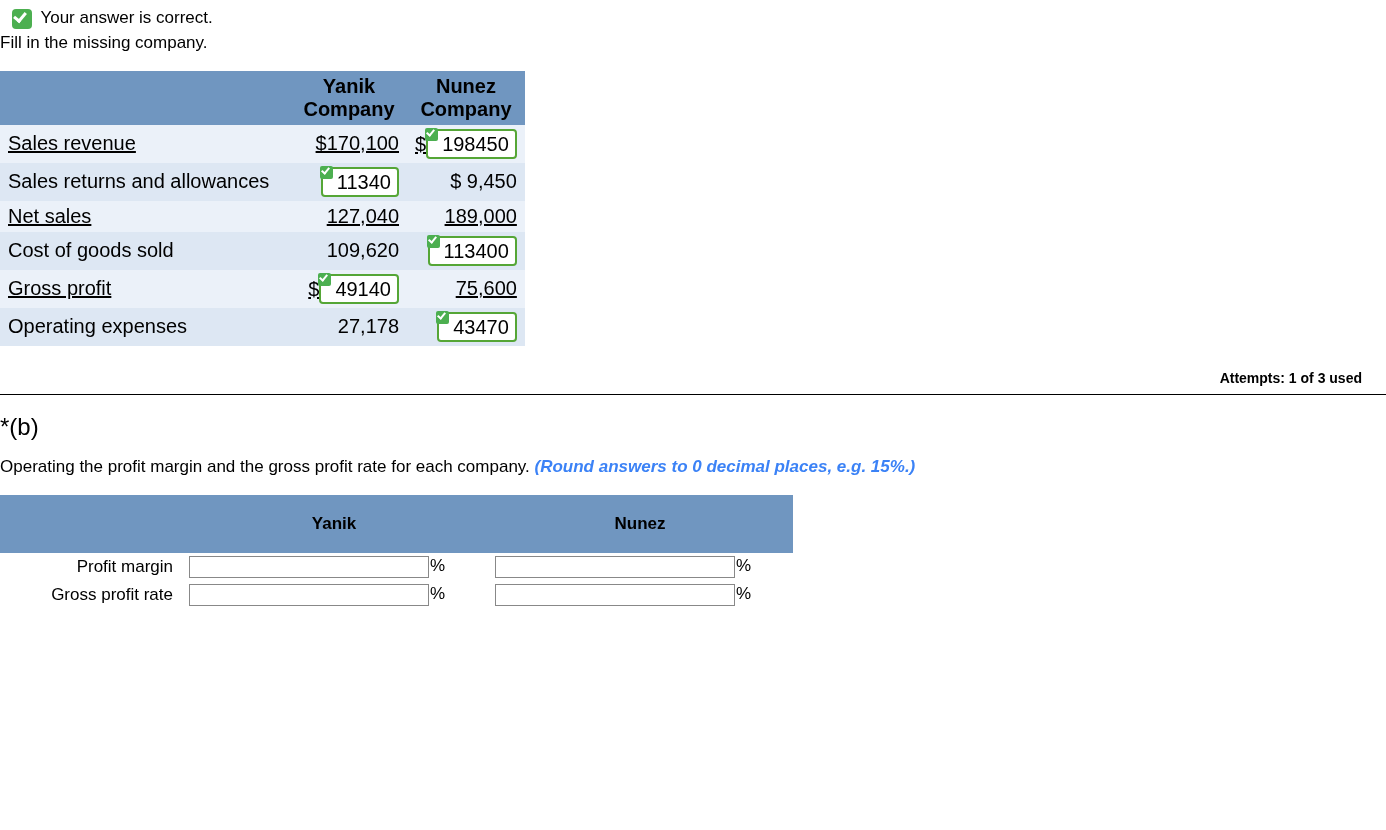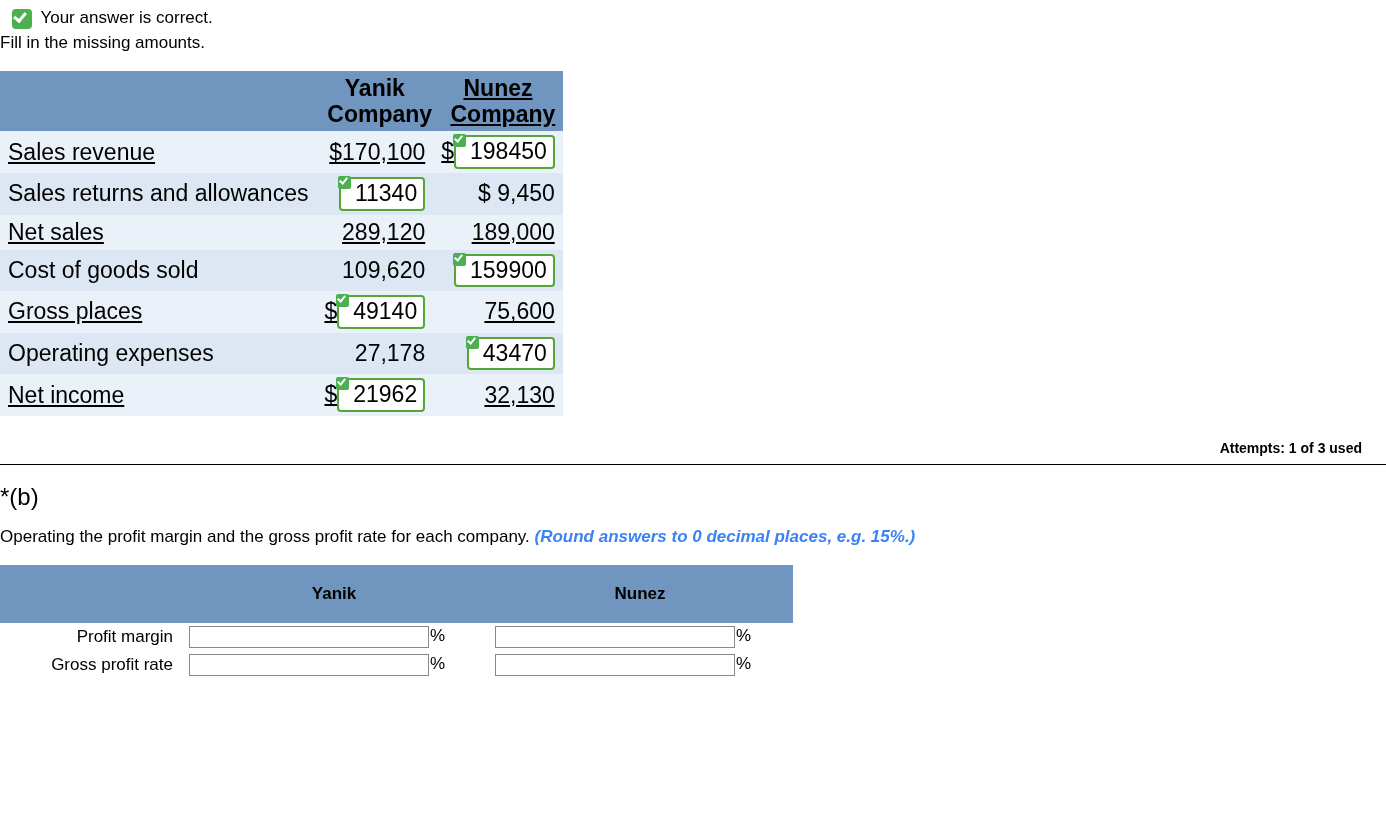--- a/index.html
+++ b/index.html
@@ -38,21 +38,21 @@
     border-width: 0 3px 3px 0;
     transform: rotate(40deg);
     box-sizing: border-box;
   }
   .instruction {
     margin: 2px 0 18px 0;
     font-size: 17px;
   }
   table.data {
     border-collapse: collapse;
-    font-size: 23px;
+    font-size: 20px;
     padding-left: 48px;
   }
   table.data th.col-label {
     background: #7096c0;
     text-align: center;
     font-weight: bold;
     padding: 4px 8px;
     line-height: 1.15;
   }
   table.data th.blank-header {
@@ -153,31 +153,31 @@
 </head>
 <body>
 
 <div class="page">
 
   <div class="correct-line">
     <span class="check-badge"></span>
     <span>Your answer is correct.</span>
   </div>
 
-  <div class="instruction">Fill in the missing amounts.</div>
+  <div class="instruction">Fill in the missing company.</div>
 
   <table class="data">
     <tbody>
         <tr>
       <th class="blank-header"></th>
       <th class="col-label">
         <span style="display:inline-block; max-width:95px;">Yanik Company</span>
       </th>
       <th class="col-label">
-        <span style="display:inline-block; max-width:95px;text-decoration:underline;">Nunez Company</span>
+        <span style="display:inline-block; max-width:95px;">Nunez Company</span>
       </th>
     </tr>
 
     <tr class="row-light">
       <td class="label">Sales revenue</td>
       <td class="val">$170,100</td>
       <td class="val">
         <span class="box-wrap"><span class="dollar">$</span><span class="answer-box"><span class="mini-check"></span><span>198450</span></span></span>
       </td>
     </tr>
@@ -185,55 +185,48 @@
     <tr class="row-dark">
       <td class="label">Sales returns and allowances</td>
       <td class="val">
         <span class="answer-box"><span class="mini-check"></span><span>11340</span></span>
       </td>
       <td class="val">$ 9,450</td>
     </tr>
 
     <tr class="row-light">
       <td class="label">Net sales</td>
-      <td class="val">289,120</td>
+      <td class="val">127,040</td>
       <td class="val">189,000</td>
     </tr>
 
     <tr class="row-dark">
       <td class="label">Cost of goods sold</td>
       <td class="val">109,620</td>
       <td class="val">
-        <span class="answer-box"><span class="mini-check"></span><span>159900</span></span>
+        <span class="answer-box"><span class="mini-check"></span><span>113400</span></span>
       </td>
     </tr>
 
     <tr class="row-light">
-      <td class="label">Gross places</td>
+      <td class="label">Gross profit</td>
       <td class="val">
         <span class="box-wrap"><span class="dollar">$</span><span class="answer-box"><span class="mini-check"></span><span>49140</span></span></span>
       </td>
       <td class="val">75,600</td>
     </tr>
 
     <tr class="row-dark">
       <td class="label">Operating expenses</td>
       <td class="val">27,178</td>
       <td class="val">
         <span class="answer-box"><span class="mini-check"></span><span>43470</span></span>
       </td>
     </tr>
 
-    <tr class="row-light">
-      <td class="label">Net income</td>
-      <td class="val">
-        <span class="box-wrap"><span class="dollar">$</span><span class="answer-box"><span class="mini-check"></span><span>21962</span></span></span>
-      </td>
-      <td class="val">32,130</td>
-    </tr>
   </tbody>
     </table>
 
   <div class="attempts">Attempts: 1 of 3 used</div>
 
   <hr class="sep">
 
   <div class="part-b">*(b)</div>
 
   <div class="part-b-instruction">

